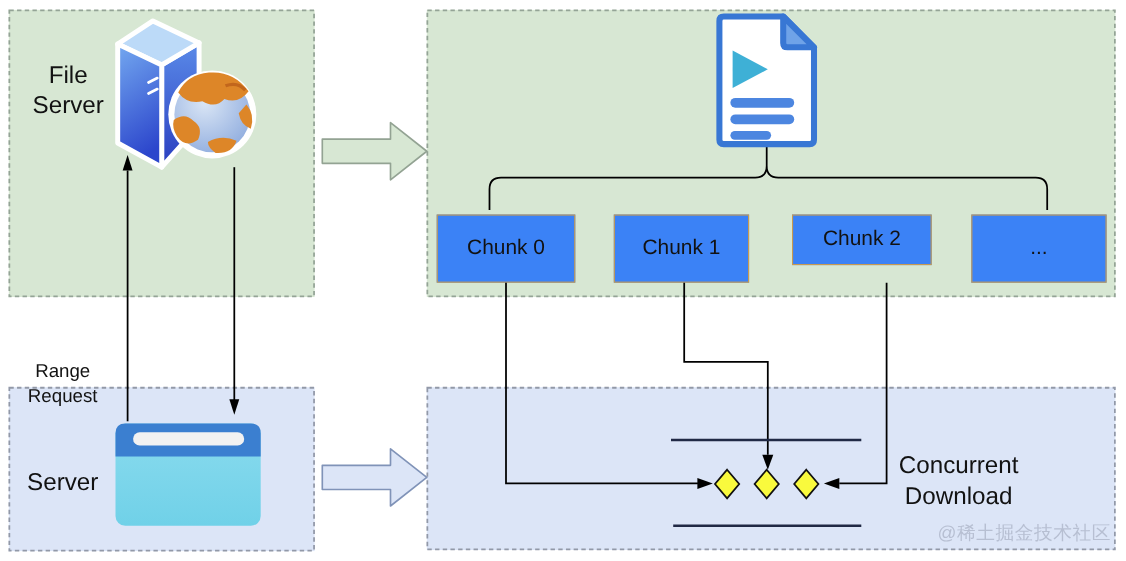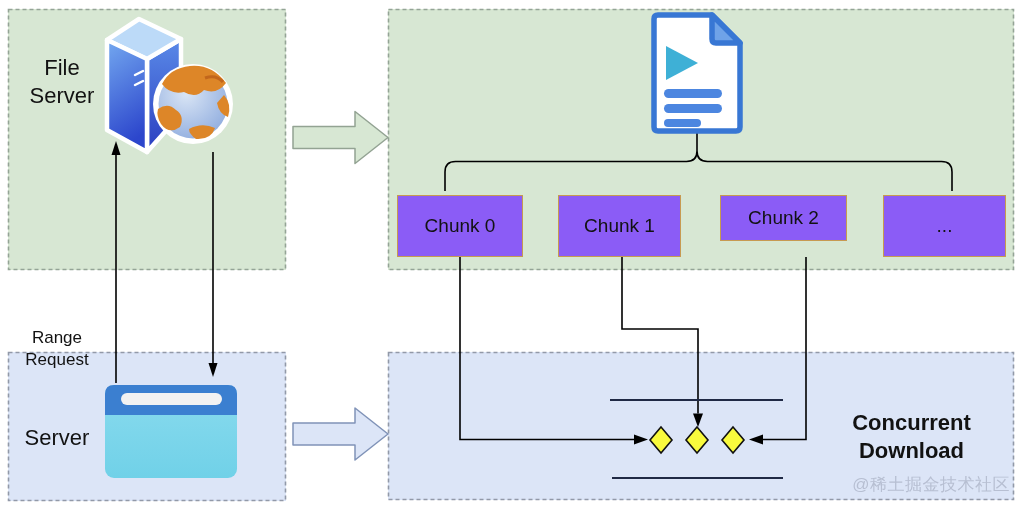--- a/index.html
+++ b/index.html
@@ -4,21 +4,21 @@
 <style>
   html,body{margin:0;padding:0;background:#ffffff;}
   .canvas{
     position:relative;width:1024px;height:510px;background:#ffffff;overflow:hidden;
     font-family:"Liberation Sans","DejaVu Sans",sans-serif;color:#111111;
   }
   .box{position:absolute;z-index:1;}
   .box.green{background:#d7e7d3;}
   .box.blue{background:#dce5f7;}
   .chunk{
-    position:absolute;z-index:2;background:#8b5cf6;border:1.5px solid #c79a51;
+    position:absolute;z-index:2;background:#3b82f6;border:1.5px solid #c79a51;
     display:flex;align-items:center;justify-content:center;
     font-size:19px;color:#121212;box-sizing:border-box;
   }
   .label{position:absolute;z-index:4;white-space:pre-line;text-align:center;color:#121212;}
   .lbl-big{font-size:22px;line-height:28px;}
   .lbl-small{font-size:17px;line-height:21.5px;}
   .watermark{
     position:absolute;z-index:4;font-size:17px;text-align:right;
     color:#b7bfd2;letter-spacing:0.5px;
   }
@@ -45,21 +45,21 @@
   </div>
   <div class="chunk" style="left:883px;top:195px;width:123px;height:62px;">
     <span>...</span>
   </div>
 
   <div class="label lbl-big" style="left:12px;top:54px;width:100px;">File
 Server</div>
   <div class="label lbl-big" style="left:9px;top:424px;width:96px;">Server</div>
   <div class="label lbl-small" style="left:9px;top:289px;width:96px;margin-top:38px;">Range
 Request</div>
-  <div class="label lbl-big" style="left:824px;top:409px;width:175px;font-weight:bold;">Concurrent
+  <div class="label lbl-big" style="left:784px;top:409px;width:175px;">Concurrent
 Download</div>
   <div class="watermark" style="left:788px;top:473px;width:222px;">@稀土掘金技术社区</div>
 
   <svg class="overlay" width="1024" height="510" viewBox="0 0 1024 510">
     <defs>
       <linearGradient id="gradFront" x1="0" y1="0" x2="0.25" y2="1">
         <stop offset="0" stop-color="#74a9f0"></stop>
           <stop offset="1" stop-color="#2c46cc"></stop>
       </linearGradient>
       <linearGradient id="gradSide" x1="0" y1="0" x2="0" y2="1">

